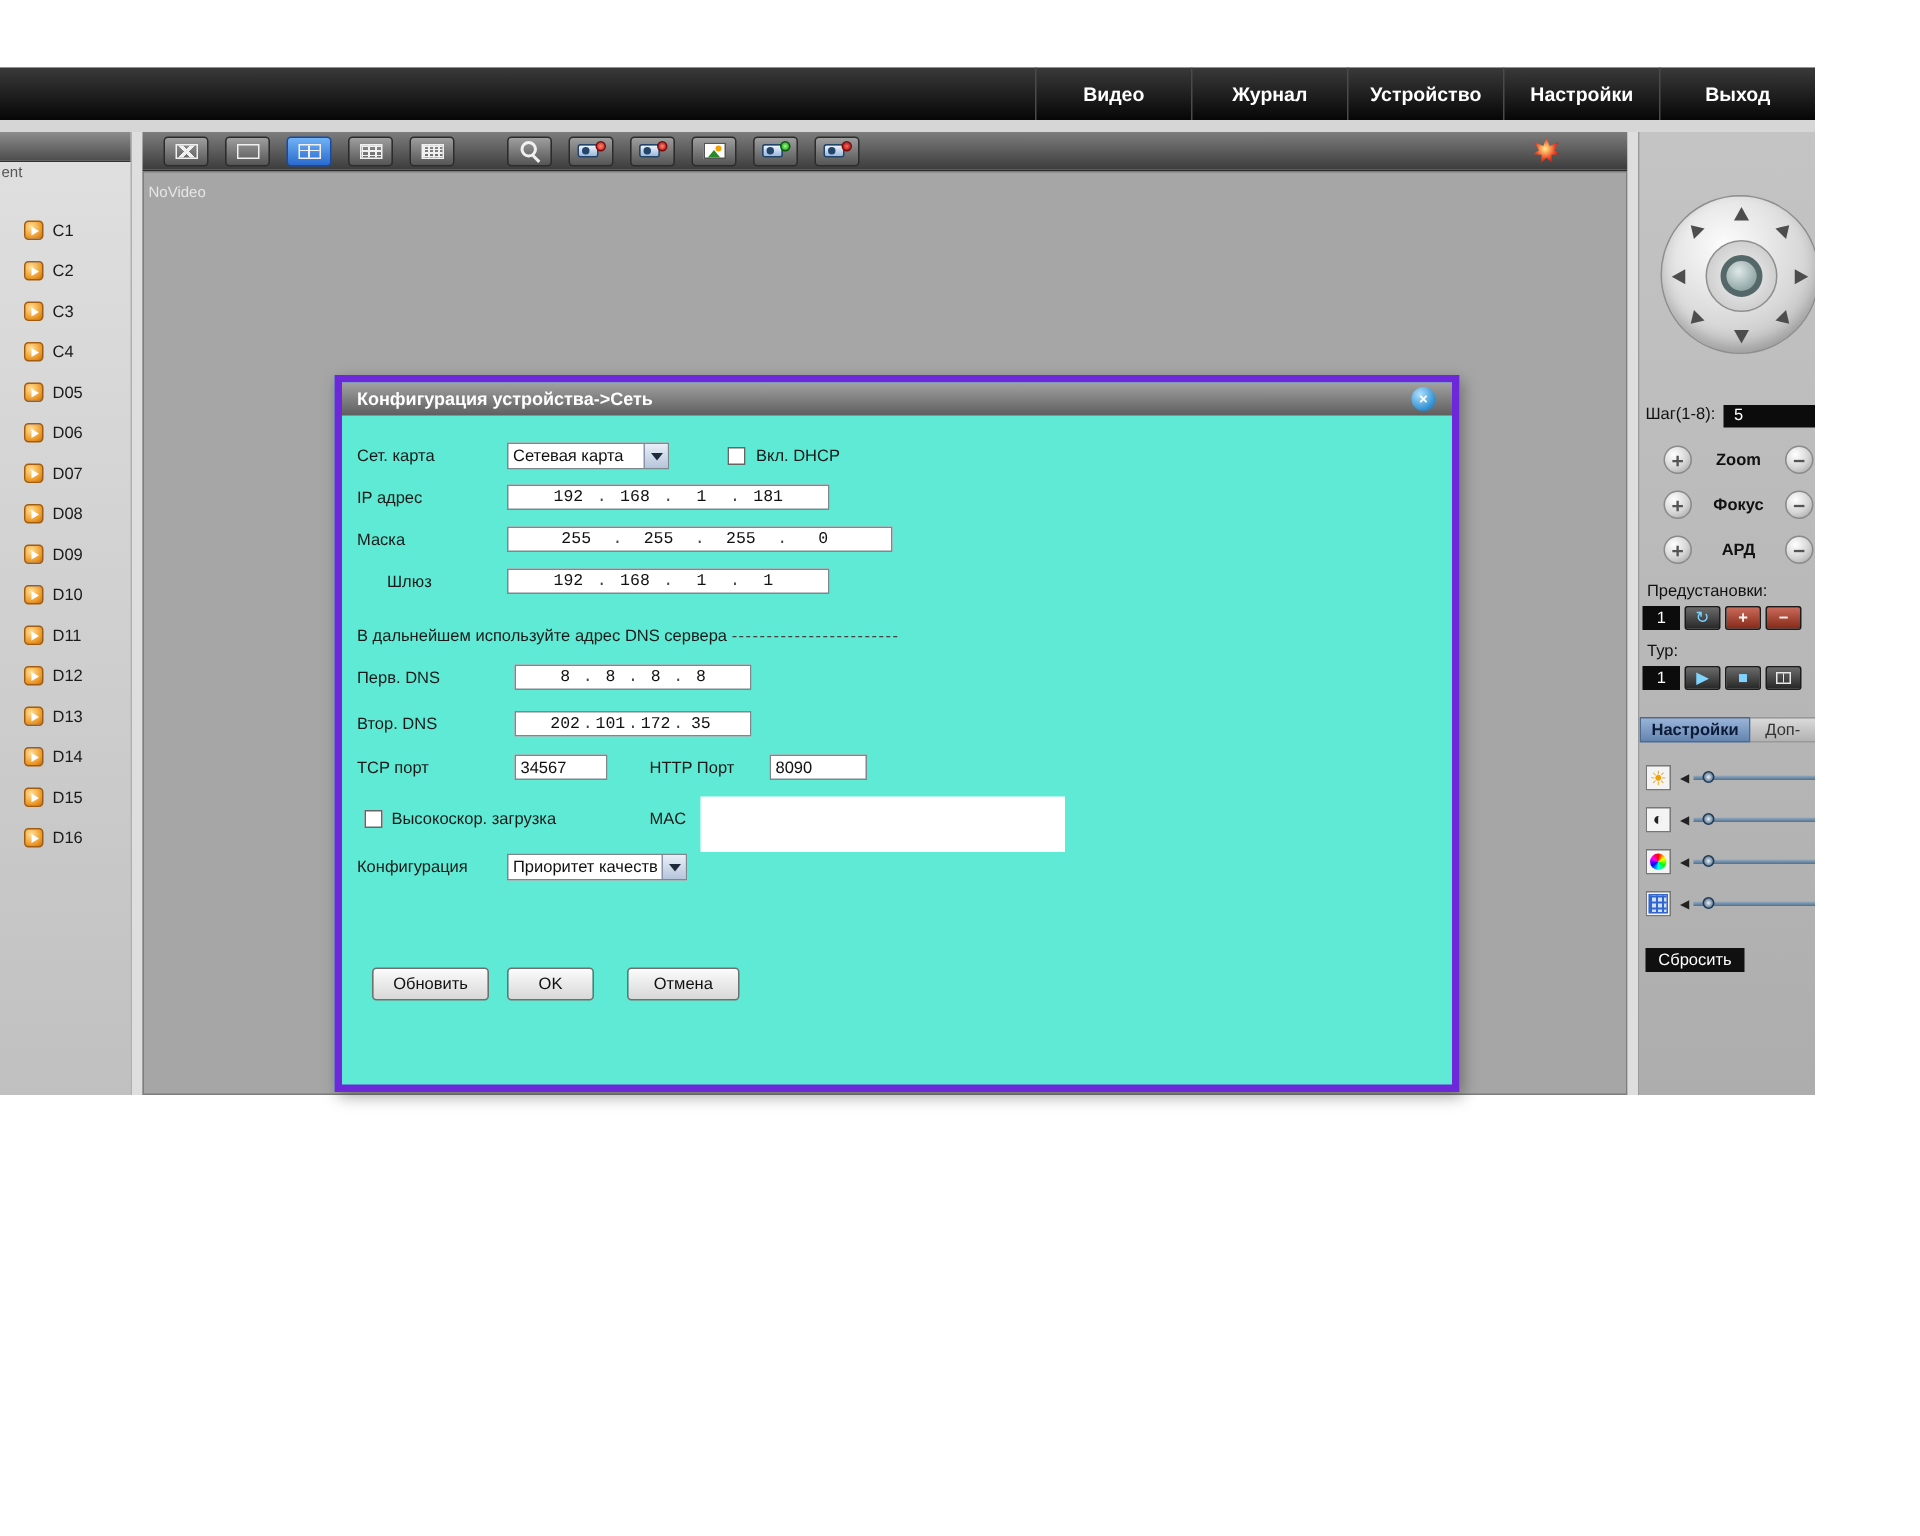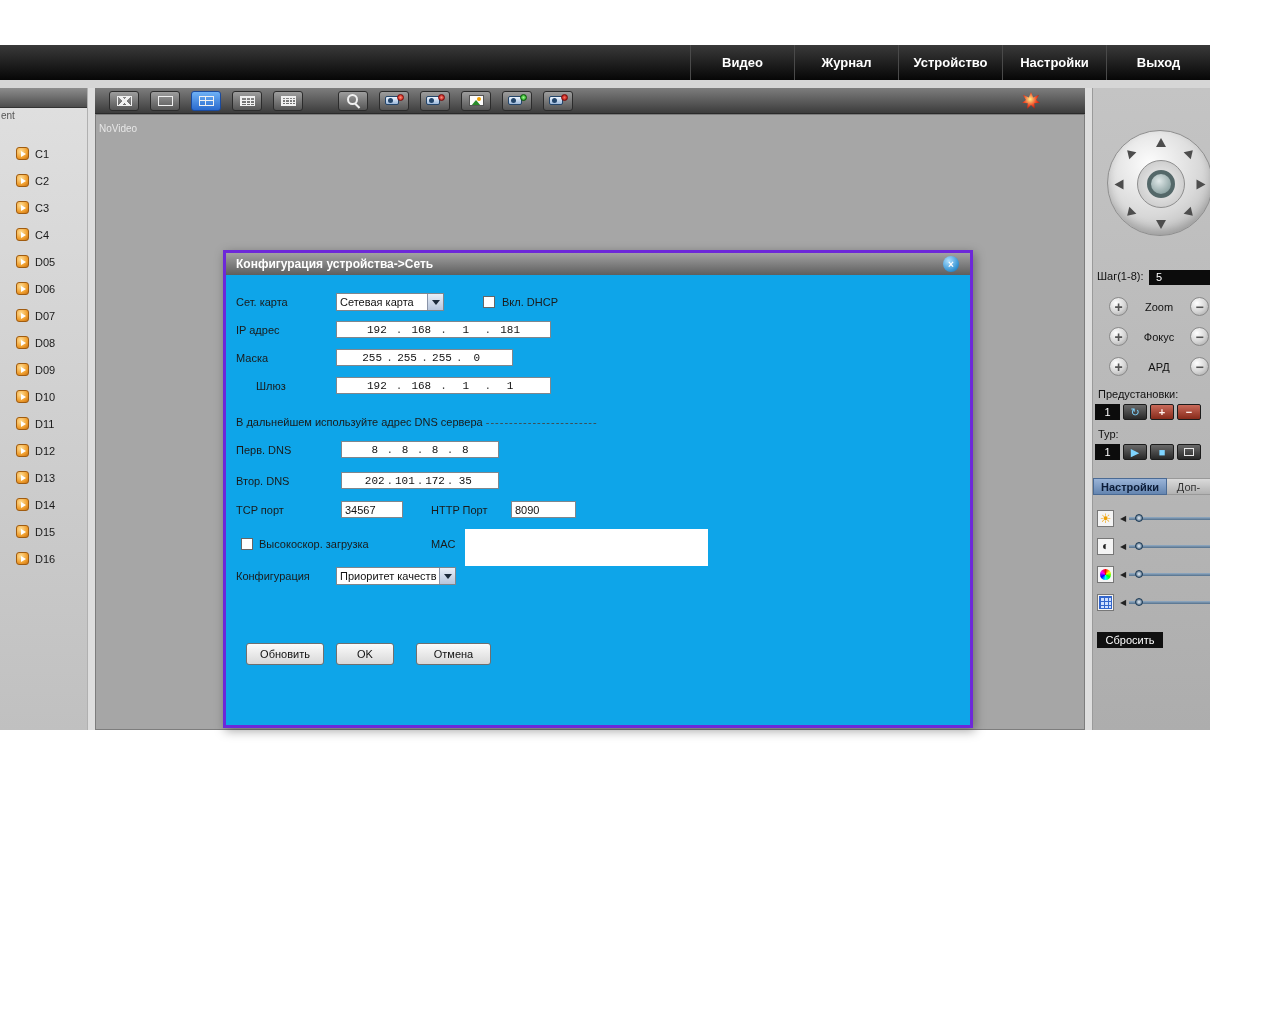--- a/index.html
+++ b/index.html
@@ -127,21 +127,21 @@
   .step-value { position:absolute; left:52px; top:0; width:62px; height:15px; background:#0c0c0c;
     color:#fff; font-size:11px; line-height:15px; padding-left:7px; }
 
   .ptz-rows { position:absolute; left:0; top:206px; width:118px; }
   .ptz-row { height:30px; position:relative; }
   .pm { position:absolute; top:3px; width:19px; height:19px; border-radius:50%;
     background:radial-gradient(circle at 35% 30%, #ffffff, #d4d4d4 55%, #9c9c9c);
     border:1px solid #8a8a8a; color:#555; font-size:14px; font-weight:bold;
     display:flex; align-items:center; justify-content:center; cursor:pointer; }
   .pm.plus { left:16px; } .pm.minus { right:2px; }
-  .pm-label { position:absolute; left:22px; right:8px; top:7px; text-align:center; font-size:11px; color:#111; }
+  .pm-label { position:absolute; left:22px; right:8px; top:7px; text-align:center; font-size:11px; color:#111;font-weight:bold; }
 
   .side-label { position:absolute; left:5px; font-size:11px; color:#111; }
   .presets-row, .tour-row { position:absolute; left:2px; height:17px; white-space:nowrap; }
   .num-box { display:inline-block; width:25px; height:16px; background:#0c0c0c; color:#fff;
     font-size:11px; text-align:center; line-height:16px; vertical-align:top; }
   .pbtn { display:inline-block; width:24px; height:16px; margin-left:3px; border:1px solid #1c1c1c; border-radius:2px;
     background:linear-gradient(#6a6a6a,#282828); color:#7fd4ff; text-align:center; line-height:14px; font-size:11px;
     vertical-align:top; cursor:pointer; }
   .pbtn.red { background:linear-gradient(#c96a5a,#872a1a); color:#fff2ee; font-weight:bold; }
   .pbtn .mini-grid { display:inline-block; width:10px; height:8px; margin-top:3px; border:1px solid #e8e8e8;
@@ -169,22 +169,22 @@
     background-size:4px 100%, 100% 4px; }
   .sl-arrow { font-size:8px; color:#222; margin:0 3px 0 6px; cursor:pointer; }
   .sl-track { flex:1; height:3px; background:linear-gradient(#93acc4,#53708c); position:relative; cursor:pointer; }
   .sl-thumb { position:absolute; left:6px; top:-3px; width:8px; height:8px; border-radius:50%;
     background:radial-gradient(#e8f0f8,#30506e); border:1px solid #1c3a55; }
 
   .reset-btn { position:absolute; left:4px; top:544px; width:66px; height:16px; background:#101010;
     color:#fff; font-size:11px; text-align:center; line-height:16px; cursor:pointer; }
 
   
-  .dialog { position:absolute; left:223px; top:250px; width:750px; height:478px; background:#0ea5e9;
-    border:3px solid #6d28d9; box-shadow:2px 3px 10px rgba(0,0,0,.35); z-index:50; }
+  .dialog { position:absolute; left:223px; top:250px; width:750px; height:478px; background:#5eead4;
+    border:5px solid #6d28d9; box-shadow:2px 3px 10px rgba(0,0,0,.35); z-index:50; }
   .dialog-title { position:absolute; left:0; top:0; right:0; height:22px;
     background:linear-gradient(#a2a2a2,#5e5e5e); display:flex; align-items:center; padding-left:10px;
     color:#fff; font-size:12px; font-weight:bold; }
   .dialog-close { position:absolute; right:11px; top:3px; width:16px; height:16px; border-radius:50%;
     background:radial-gradient(circle at 35% 30%, #aee0ff, #2f8fd0 70%, #1a6aa8);
     color:#fff; font-size:10px; font-weight:bold; display:flex; align-items:center; justify-content:center; cursor:pointer; }
 
   .dlg-label { position:absolute; font-size:11px; color:#1a1a1a; height:18px; line-height:18px; white-space:nowrap; }
   .fieldbox { position:absolute; height:17px; background:#fff; border:1px solid #7f868d;
     font-size:11px; color:#111; display:flex; align-items:center; }
@@ -477,21 +477,21 @@
       <span class="octet">192</span>
       <span class="octet-dot">.</span>
       <span class="octet">168</span>
       <span class="octet-dot">.</span>
       <span class="octet">1</span>
       <span class="octet-dot">.</span>
       <span class="octet">181</span>
     </div>
 
   <div class="dlg-label" style="left:10px; top:96px;">Маска</div>
-  <div class="fieldbox ipbox" style="left:110px; top:96px; width:177px;">
+  <div class="fieldbox ipbox" style="left:110px; top:96px; width:257px;">
       <span class="octet">255</span>
       <span class="octet-dot">.</span>
       <span class="octet">255</span>
       <span class="octet-dot">.</span>
       <span class="octet">255</span>
       <span class="octet-dot">.</span>
       <span class="octet">0</span>
     </div>
 
   <div class="dlg-label" style="left:10px; top:124px;padding-left:20px;">Шлюз</div>

